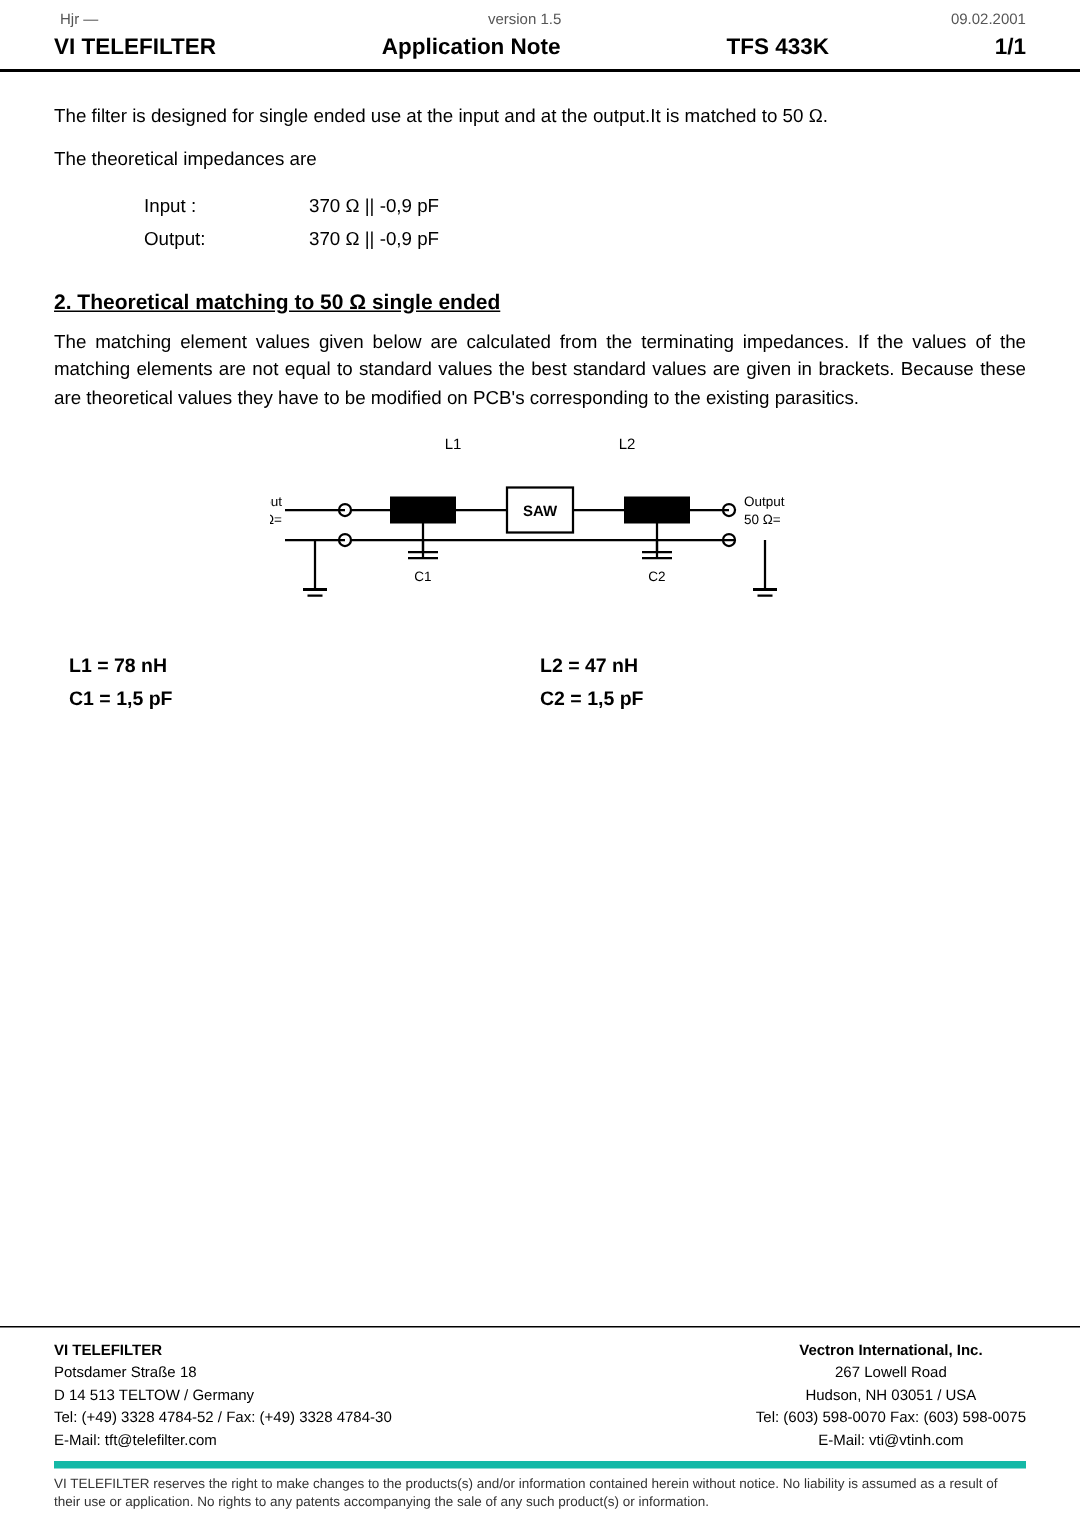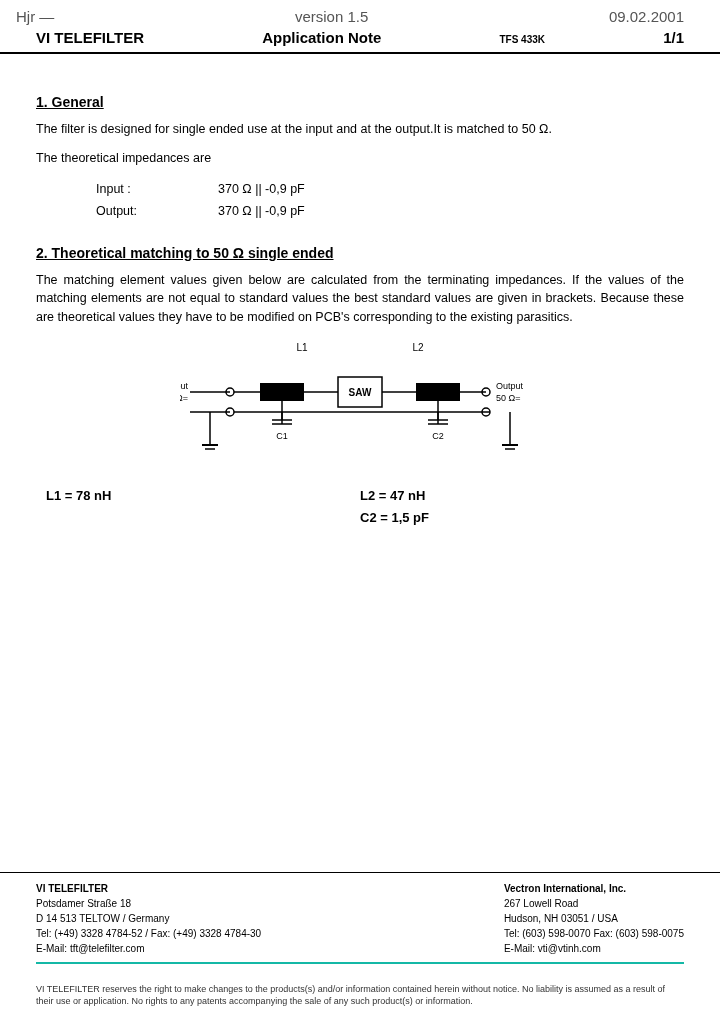--- a/index.html
+++ b/index.html
@@ -16,41 +16,41 @@
       width: 720px;
       min-height: 1012px;
       padding: 0;
       position: relative;
       background: #fff;
     }
     
     .header-top {
       display: flex;
       justify-content: space-between;
-      padding: 8px 36px 2px 16px;
-      font-size: 15px;
+      padding: 8px 36px 2px 40px;
+      font-size: 10px;
       color: #555;
     }
     .header-main {
       display: flex;
       justify-content: space-between;
       align-items: baseline;
       padding: 2px 36px 6px 36px;
       border-bottom: 2px solid #000;
     }
     .header-company {
       font-size: 15px;
       font-weight: bold;
     }
     .header-title {
       font-size: 15px;
       font-weight: bold;
     }
     .header-product {
-      font-size: 10px;
+      font-size: 15px;
       font-weight: bold;
     }
     .header-page {
       font-size: 15px;
       font-weight: bold;
     }
     
     .content {
       padding: 20px 36px 0 36px;
     }
@@ -67,21 +67,21 @@
       text-align: justify;
       margin-bottom: 10px;
     }
     .impedance-table {
       margin: 8px 0 8px 60px;
       font-size: 12.5px;
       line-height: 1.8;
     }
     .impedance-row {
       display: flex;
-      gap: 52px;
+      gap: 40px;
     }
     .impedance-label {
       width: 70px;
     }
     .impedance-value {
       width: 160px;
     }
     
     .circuit-container {
       margin: 9px auto;
@@ -120,22 +120,22 @@
       display: flex;
       justify-content: space-between;
       font-size: 10px;
       line-height: 1.5;
       margin-bottom: 6px;
     }
     .footer-disclaimer {
       font-size: 9px;
       color: #333;
       line-height: 1.4;
-      border-top: 2px solid #14b8a6;
-      padding-top: 19px;
+      border-top: 5px solid #14b8a6;
+      padding-top: 4px;
     }
   </style>
 </head>
 <body>
 
 <div class="page">
 
   <div class="header-top">
     <span>Hjr —</span>
     <span>version 1.5</span>
@@ -145,21 +145,20 @@
   <div class="header-main">
     <span class="header-company">VI TELEFILTER</span>
     <span class="header-title">Application Note</span>
     <span class="header-product">TFS 433K</span>
     <span class="header-page">1/1</span>
   </div>
 
   <div class="content">
 
     <div>
-      <div class="section-heading">1. General</div>
       <p class="body-text">The filter is designed for single ended use at the input and at the output.It is matched to 50 Ω.</p>
       <p class="body-text">The theoretical impedances are</p>
       <div class="impedance-table">
         <div class="impedance-row">
           <span class="impedance-label">Input :</span>
           <span class="impedance-value">370 Ω || -0,9 pF</span>
         </div>
         <div class="impedance-row">
           <span class="impedance-label">Output:</span>
           <span class="impedance-value">370 Ω || -0,9 pF</span>
@@ -230,40 +229,41 @@
           <line x1="330" y1="75" x2="330" y2="108" stroke="#000" stroke-width="1.5"></line>
           <line x1="322" y1="108" x2="338" y2="108" stroke="#000" stroke-width="2"></line>
           <line x1="325" y1="112" x2="335" y2="112" stroke="#000" stroke-width="1.5"></line>
 
         </svg>
       </div>
 
       <div class="values-section">
         <div class="values-col">
           <div class="values-line">L1 = 78 nH</div>
+          <div class="values-line">C1 = 1,5 pF</div>
         </div>
         <div class="values-col">
           <div class="values-line">L2 = 47 nH</div>
           <div class="values-line">C2 = 1,5 pF</div>
         </div>
       </div>
 
     </div>
   </div>
 
   <div class="footer">
     <div class="footer-main">
       <div>
         <div style="font-weight:bold;">VI TELEFILTER</div>
         <div>Potsdamer Straße 18</div>
         <div>D 14 513 TELTOW / Germany</div>
         <div>Tel: (+49) 3328 4784-52 / Fax: (+49) 3328 4784-30</div>
         <div>E-Mail: tft@telefilter.com</div>
       </div>
-      <div style="text-align:left;">
+      <div style="text-align:center;">
         <div style="font-weight:bold;">Vectron International, Inc.</div>
         <div>267 Lowell Road</div>
         <div>Hudson, NH 03051 / USA</div>
         <div>Tel: (603) 598-0070 Fax: (603) 598-0075</div>
         <div>E-Mail: vti@vtinh.com</div>
       </div>
     </div>
     <div class="footer-disclaimer">VI TELEFILTER reserves the right to make changes to the products(s) and/or information contained herein without notice. No liability is assumed as a result of their use or application. No rights to any patents accompanying the sale of any such product(s) or information.</div>
   </div>
 

